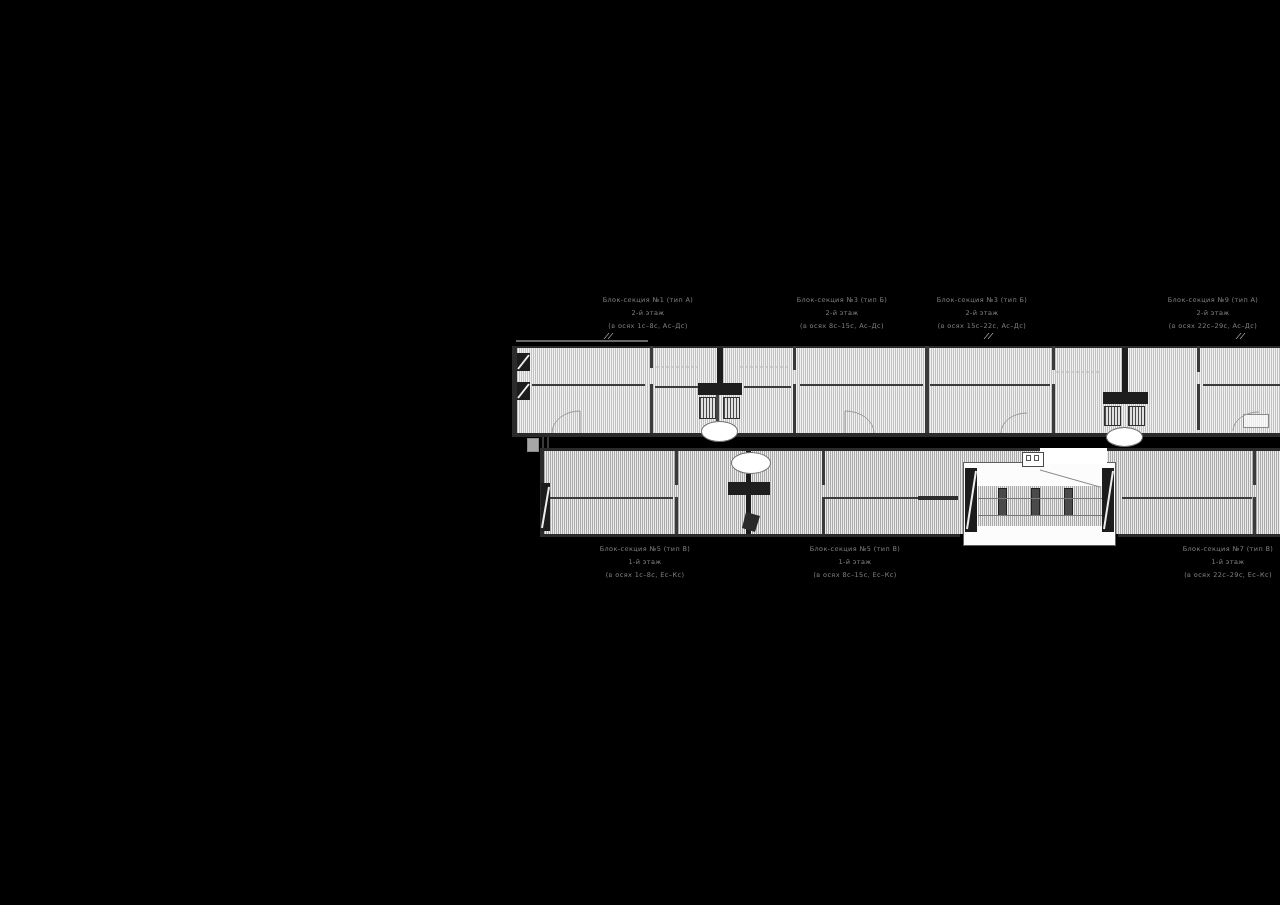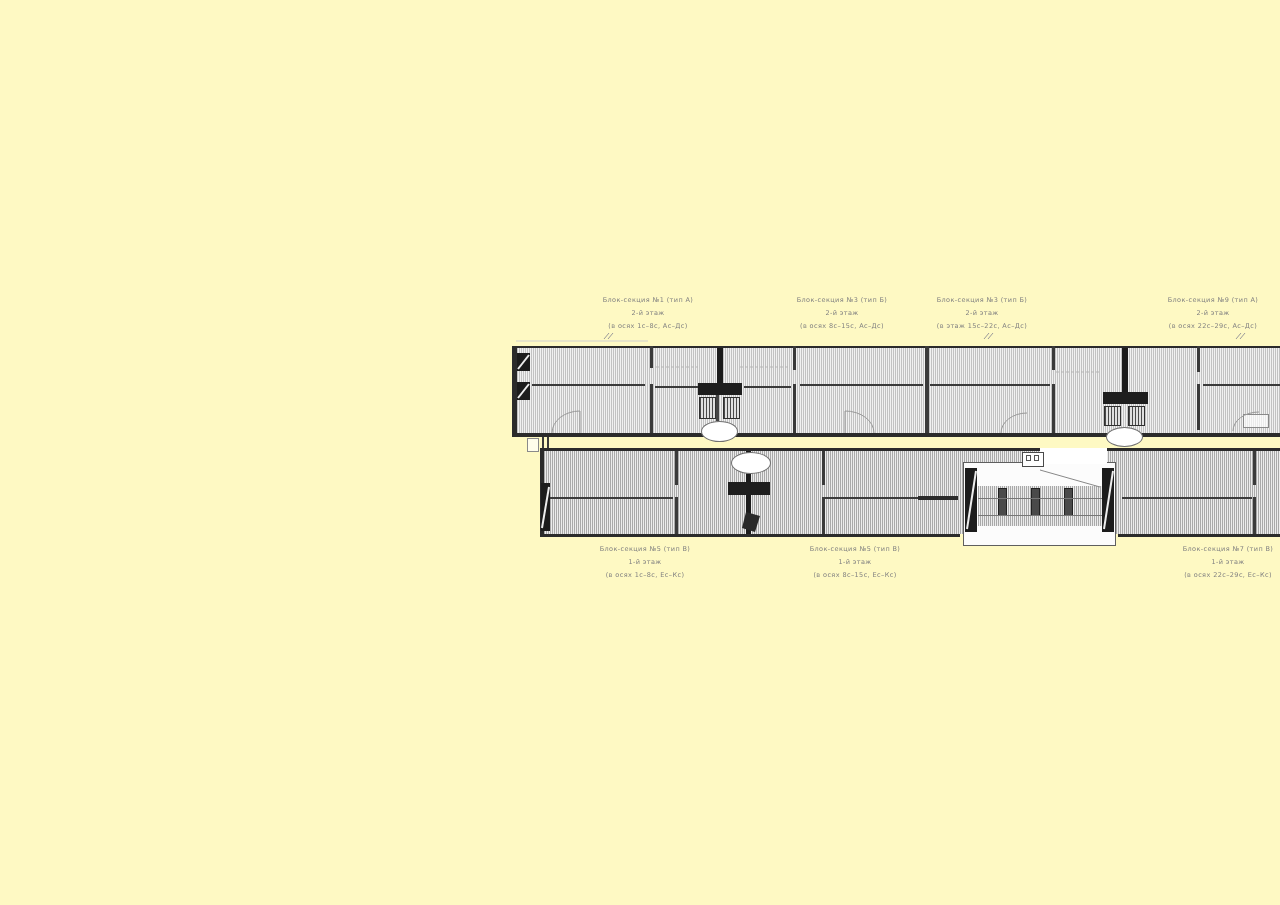--- a/index.html
+++ b/index.html
@@ -1,17 +1,17 @@
 <!DOCTYPE html>
 <html><head>
 <meta charset="utf-8">
 <style>
   html,body{margin:0;padding:0;background:#ffffff;width:1280px;height:905px;overflow:hidden;
     font-family:"DejaVu Sans",sans-serif;}
-  #canvas{position:relative;width:1280px;height:905px;background:#fef9c3;}
+  #canvas{position:relative;width:1280px;height:905px;background:#000000;}
   #canvas .g{position:absolute;}
   .wall{background:#2b2b2b;}
   .part{background:#3a3a3a;}
   .pier{background:#1c1c1c;}
   .land{background:#1e1e1e;}
   .rail{background:#444;}
   .fillT{background:repeating-linear-gradient(90deg,#c2c2c2 0 1px,#f1f1f1 1px 2px);}
   .fillB{background:repeating-linear-gradient(90deg,#a9a9a9 0 1px,#ececec 1px 2px);}
   .tread{background:repeating-linear-gradient(90deg,#4a4a4a 0 1px,#e0e0e0 1px 3px);border:1px solid #2f2f2f;box-sizing:border-box;}
   .ell{background:#fff;border:1px solid #707070;border-radius:50%;box-sizing:border-box;}
@@ -145,21 +145,21 @@
     <span>(в осях 1с–8с, Ас–Дс)</span>
   </div>
   <div class="lbl" style="left:777px;top:294px">
     <span>Блок-секция №3 (тип Б)</span>
     <span>2-й этаж</span>
     <span>(в осях 8с–15с, Ас–Дс)</span>
   </div>
   <div class="lbl" style="left:917px;top:294px">
     <span>Блок-секция №3 (тип Б)</span>
     <span>2-й этаж</span>
-    <span>(в этаж 15с–22с, Ас–Дс)</span>
+    <span>(в осях 15с–22с, Ас–Дс)</span>
   </div>
   <div class="lbl" style="left:1148px;top:294px">
     <span>Блок-секция №9 (тип А)</span>
     <span>2-й этаж</span>
     <span>(в осях 22с–29с, Ас–Дс)</span>
   </div>
   <div class="lbl" style="left:580px;top:543px">
     <span>Блок-секция №5 (тип В)</span>
     <span>1-й этаж</span>
     <span>(в осях 1с–8с, Ес–Кс)</span>

